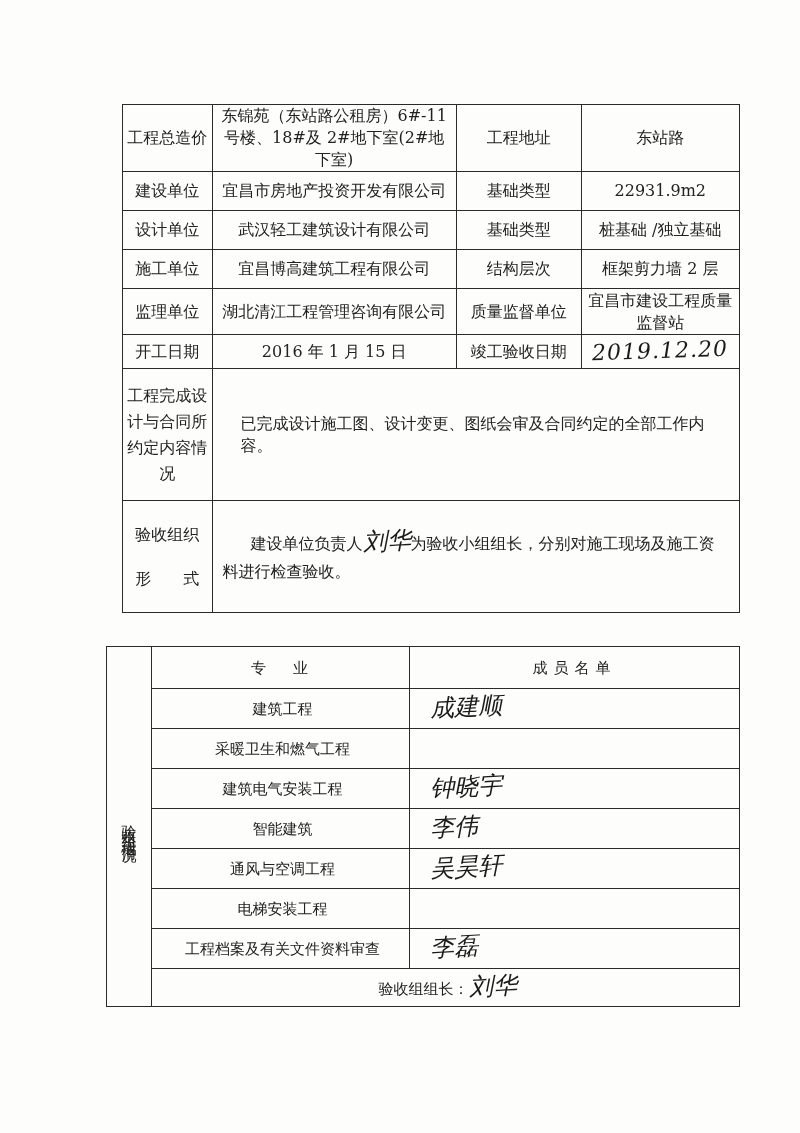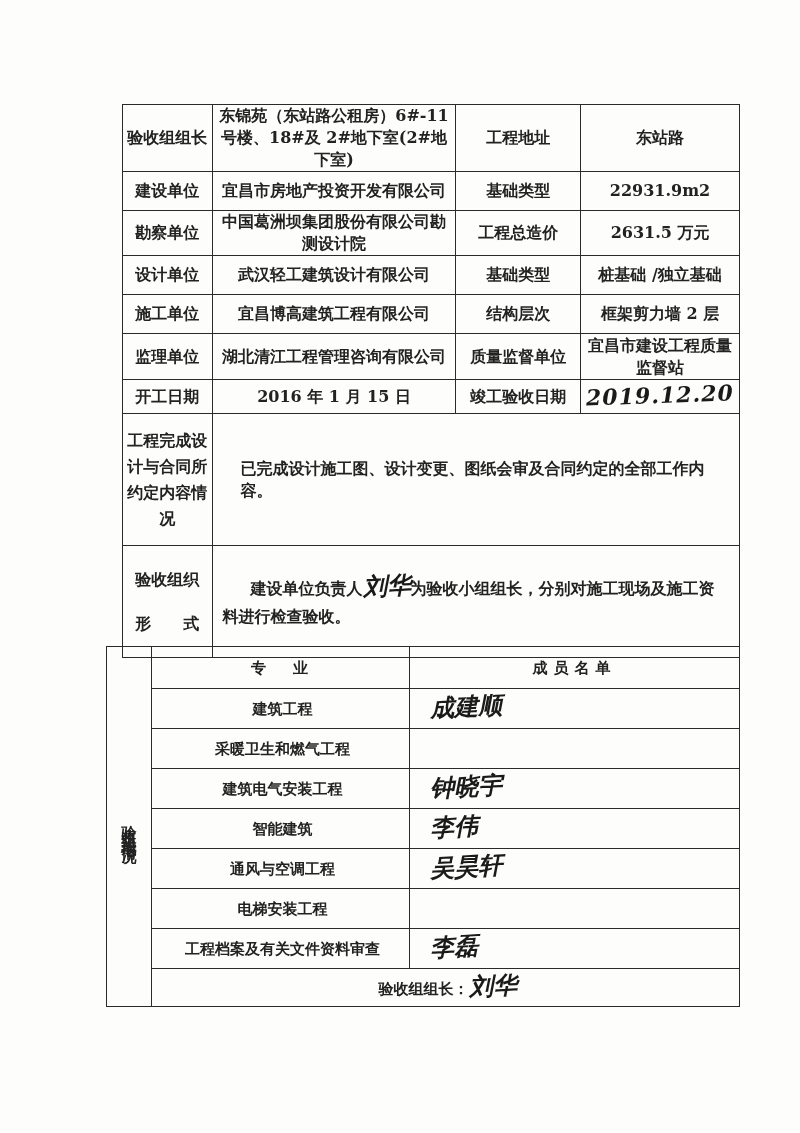--- a/index.html
+++ b/index.html
@@ -2,21 +2,21 @@
 <html><head>
 <meta charset="utf-8">
 <style>
   html, body { margin:0; padding:0; }
   body {
     width:800px; height:1133px; background:#fdfdfb; position:relative; overflow:hidden;
     font-family: "DejaVu Serif", "Liberation Serif", serif; color:#222;
   }
   .page { position:absolute; left:0; top:0; width:800px; height:1133px; }
   table { border-collapse:collapse; position:absolute; }
-  td { border:1.6px solid #2a2a2a; text-align:center; vertical-align:middle; padding:0 4px; font-size:16px; line-height:22px;font-weight:bold; }
+  td { border:1.6px solid #2a2a2a; text-align:center; vertical-align:middle; padding:0 4px; font-size:16px; line-height:22px; }
   #main { left:122px; top:104px; width:618px; }
   .lbl { width:82px; }
   .val1 { width:243px; }
   .lbl2 { width:120px; }
   .val2 { width:150px; }
   .hw { font-family: "DejaVu Serif", serif; font-style:italic; font-size:22px; letter-spacing:1px; color:#1a1a1a; transform:rotate(-2deg); display:inline-block; }
   .vcol { line-height:26px; }
   #group { left:106px; top:646px; width:634px; }
   #group td { font-size:15px; }
   .gl { width:36px; line-height:22px; }
@@ -26,36 +26,30 @@
   .spaced { letter-spacing:6px; }
 </style>
 </head>
 <body>
 
 <div class="page">
 
 <table id="main">
   <tbody>
         <tr style="height:50px">
-    <td class="lbl">验收组组长</td>
+    <td class="lbl">工程总造价</td>
     <td class="val1">东锦苑（东站路公租房）6#-11号楼、18#及 2#地下室(2#地下室)</td>
     <td class="lbl2">工程地址</td>
     <td class="val2">东站路</td>
   </tr>
   <tr style="height:39px">
     <td>建设单位</td>
     <td>宜昌市房地产投资开发有限公司</td>
     <td>基础类型</td>
     <td>22931.9m2</td>
-  </tr>
-  <tr style="height:45px">
-    <td>勘察单位</td>
-    <td>中国葛洲坝集团股份有限公司勘测设计院</td>
-    <td>工程总造价</td>
-    <td>2631.5 万元</td>
   </tr>
   <tr style="height:39px">
     <td>设计单位</td>
     <td>武汉轻工建筑设计有限公司</td>
     <td>基础类型</td>
     <td>桩基础 /独立基础</td>
   </tr>
   <tr style="height:39px">
     <td>施工单位</td>
     <td>宜昌博高建筑工程有限公司</td>

